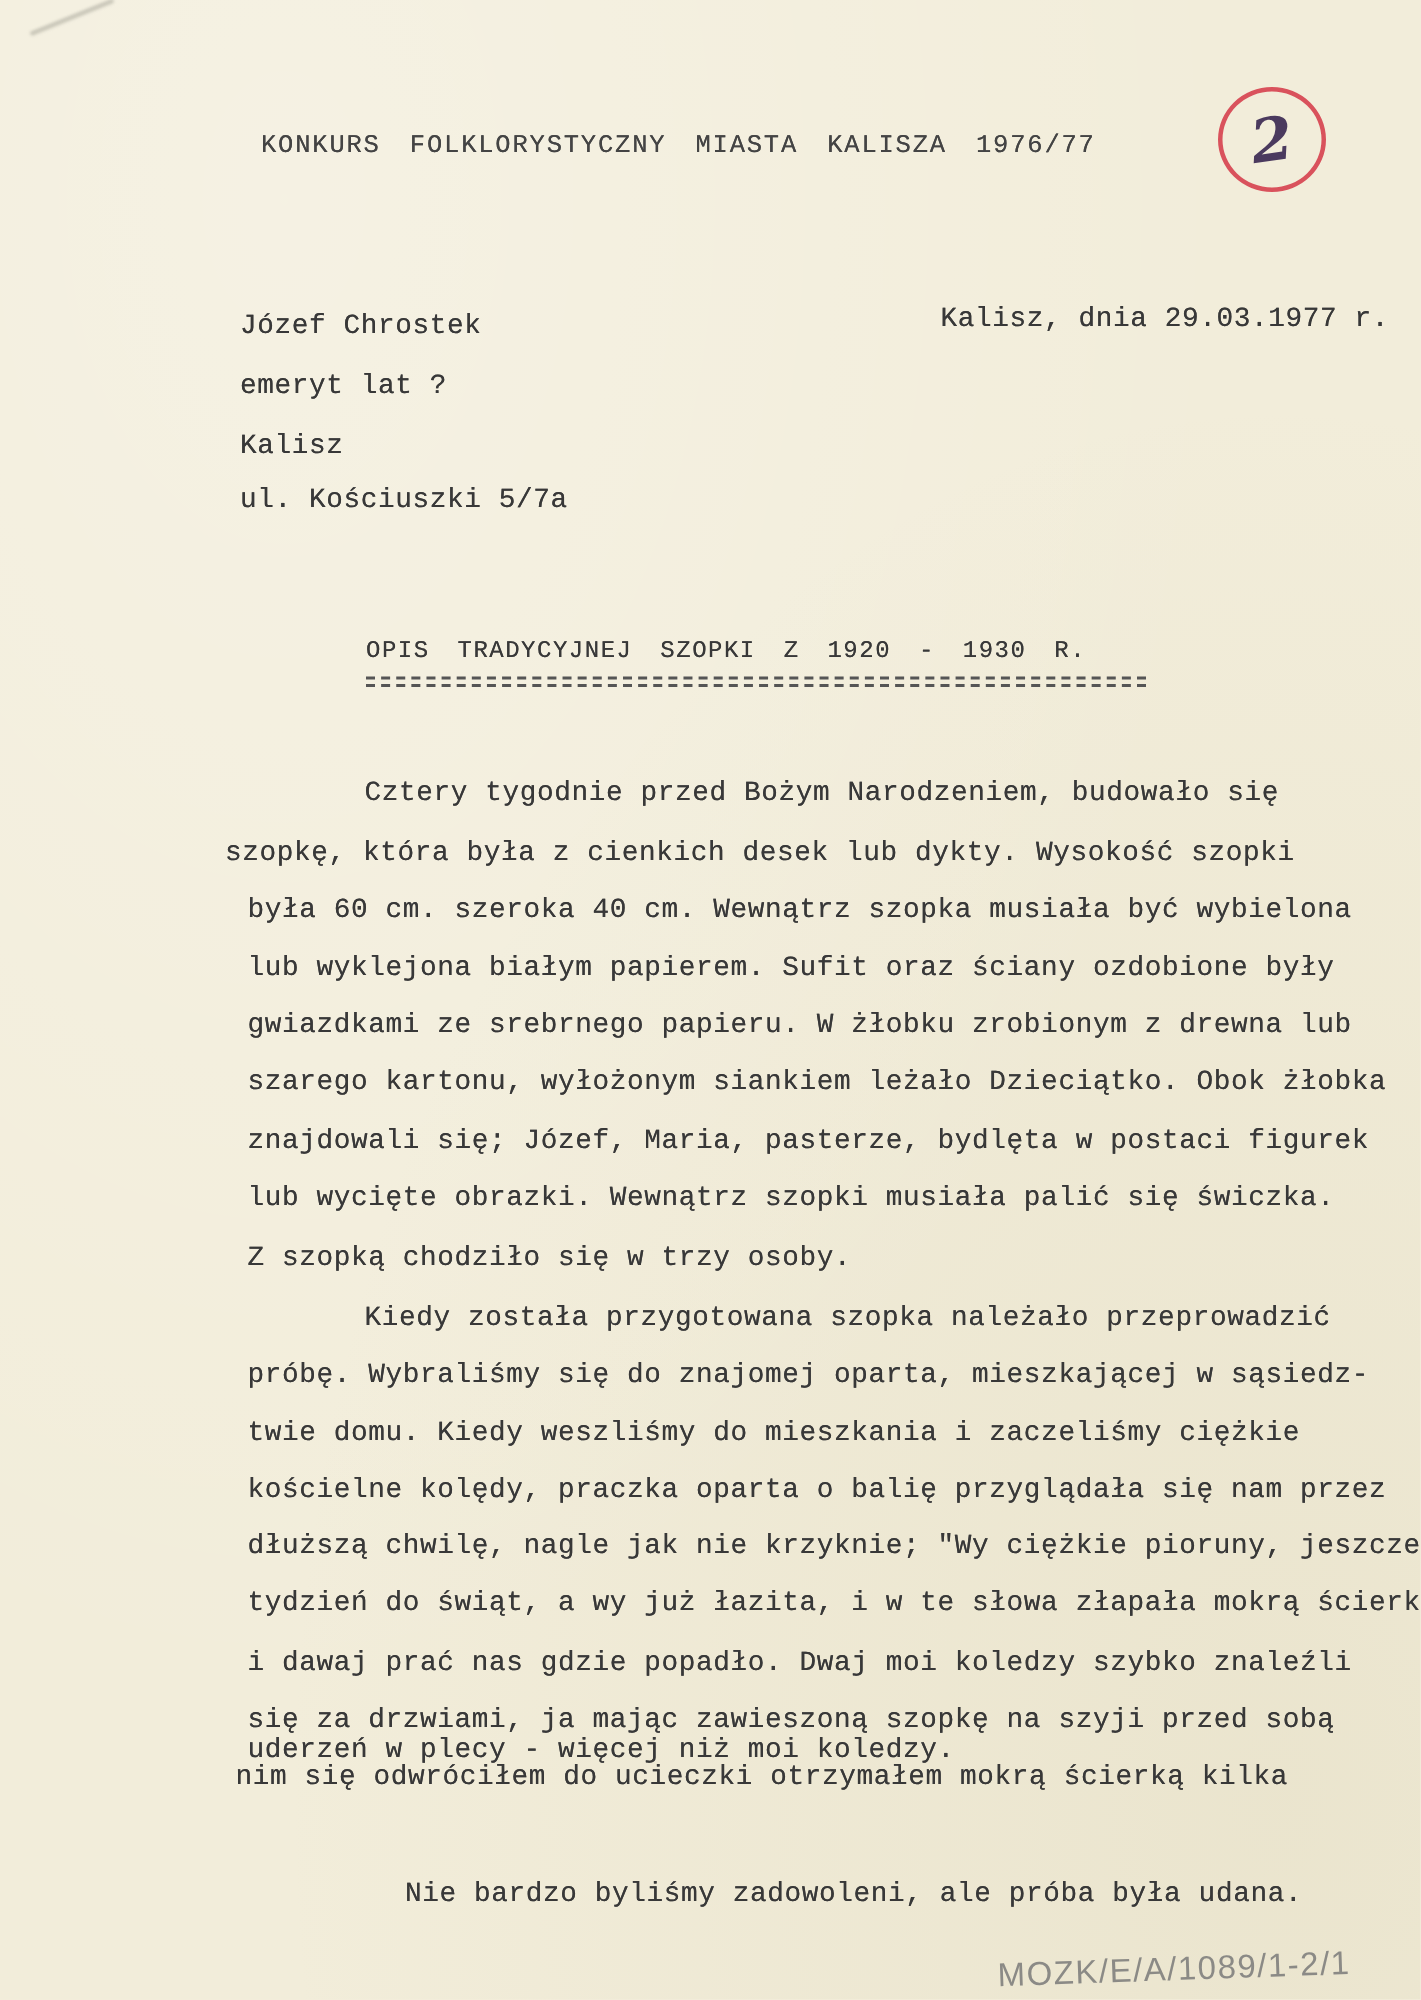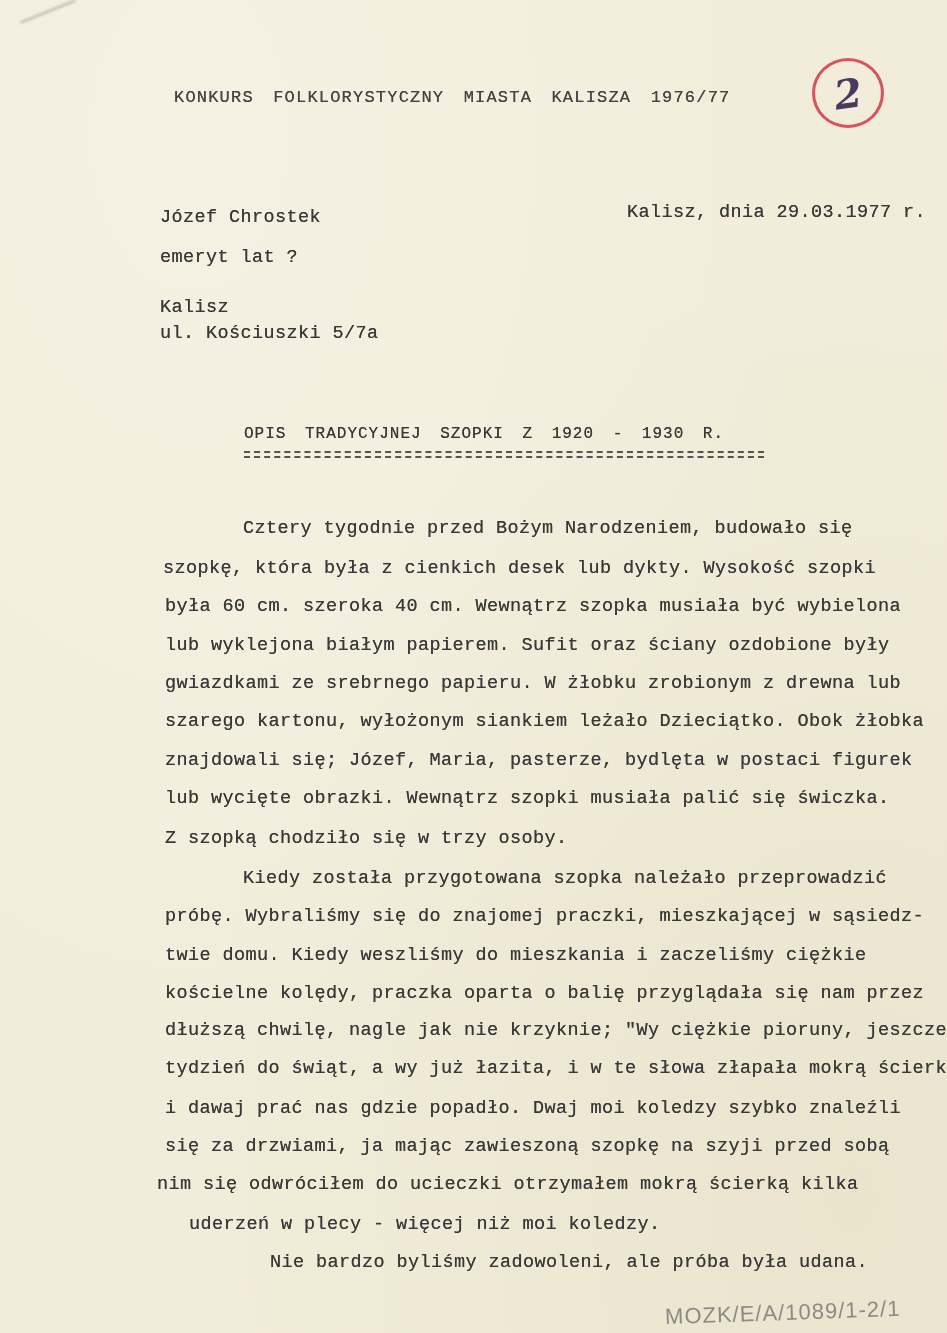--- a/index.html
+++ b/index.html
@@ -113,45 +113,45 @@
   <div class="smudge"></div>
 
   <div class="tline header-title">KONKURS FOLKLORYSTYCZNY MIASTA KALISZA 1976/77</div>
 
   <div class="circle-mark">
     <span>2</span>
   </div>
 
   <div class="tline" style="left:160px; top:207px;">Józef Chrostek</div>
   <div class="tline" style="left:160px; top:247px;text-align:right;">emeryt lat ?</div>
-  <div class="tline" style="left:160px; top:297px;">Kalisz</div>
+  <div class="tline" style="left:160px; top:287px;">Kalisz</div>
   <div class="tline" style="left:160px; top:323px;">ul. Kościuszki 5/7a</div>
 
   <div class="tline date">Kalisz, dnia 29.03.1977 r.</div>
 
   <div class="tline title">OPIS TRADYCYJNEJ SZOPKI Z 1920 - 1930 R.</div>
   <div class="title-underline"></div>
 
   <div class="tline" style="left:243px; top:518px;text-align:right;">Cztery tygodnie przed Bożym Narodzeniem, budowało się</div>
-  <div class="tline" style="left:163px; top:558px;">szopkę, która była z cienkich desek lub dykty. Wysokość szopki</div>
+  <div class="tline" style="left:150px; top:558px;">szopkę, która była z cienkich desek lub dykty. Wysokość szopki</div>
   <div class="tline" style="left:165px; top:596px;">była 60 cm. szeroka 40 cm. Wewnątrz szopka musiała być wybielona</div>
   <div class="tline" style="left:165px; top:635px;">lub wyklejona białym papierem. Sufit oraz ściany ozdobione były</div>
   <div class="tline" style="left:165px; top:673px;">gwiazdkami ze srebrnego papieru. W żłobku zrobionym z drewna lub</div>
   <div class="tline" style="left:165px; top:711px;">szarego kartonu, wyłożonym siankiem leżało Dzieciątko. Obok żłobka</div>
   <div class="tline" style="left:165px; top:750px;">znajdowali się; Józef, Maria, pasterze, bydlęta w postaci figurek</div>
   <div class="tline" style="left:165px; top:788px;">lub wycięte obrazki. Wewnątrz szopki musiała palić się świczka.</div>
   <div class="tline" style="left:165px; top:828px;">Z szopką chodziło się w trzy osoby.</div>
 
   <div class="tline" style="left:243px; top:868px;">Kiedy została przygotowana szopka należało przeprowadzić</div>
-  <div class="tline" style="left:165px; top:906px;">próbę. Wybraliśmy się do znajomej praczki, mieszkającej w sąsiedz-</div>
+  <div class="tline" style="left:165px; top:906px;">próbę. Wybraliśmy się do znajomej oparta, mieszkającej w sąsiedz-</div>
   <div class="tline" style="left:165px; top:945px;">twie domu. Kiedy weszliśmy do mieszkania i zaczeliśmy ciężkie</div>
   <div class="tline" style="left:165px; top:983px;">kościelne kolędy, praczka oparta o balię przyglądała się nam przez</div>
   <div class="tline" style="left:165px; top:1020px;">dłuższą chwilę, nagle jak nie krzyknie; "Wy ciężkie pioruny, jeszcze</div>
   <div class="tline" style="left:165px; top:1058px;">tydzień do świąt, a wy już łazita, i w te słowa złapała mokrą ścierkę</div>
   <div class="tline" style="left:165px; top:1136px;">się za drzwiami, ja mając zawieszoną szopkę na szyji przed sobą</div>
   <div class="tline" style="left:165px; top:1098px;">i dawaj prać nas gdzie popadło. Dwaj moi koledzy szybko znaleźli</div>
   <div class="tline" style="left:157px; top:1174px;">nim się odwróciłem do ucieczki otrzymałem mokrą ścierką kilka</div>
-  <div class="tline" style="left:165px; top:1214px;margin-left:24px;">uderzeń w plecy - więcej niż moi koledzy.</div>
+  <div class="tline" style="left:165px; top:1156px;">uderzeń w plecy - więcej niż moi koledzy.</div>
 
   <div class="tline" style="left:270px; top:1252px;">Nie bardzo byliśmy zadowoleni, ale próba była udana.</div>
 
   <div class="archive-sig">MOZK/E/A/1089/1-2/1</div>
 </div>
 
 </body></html>

